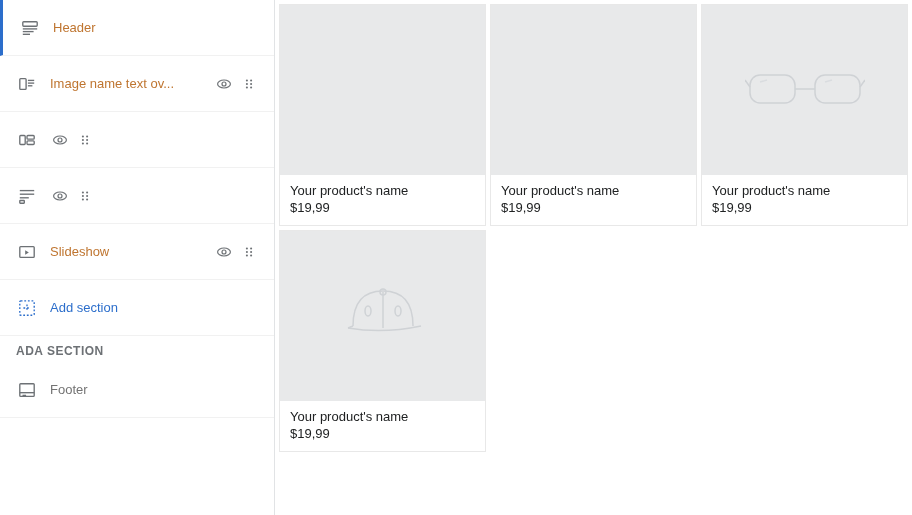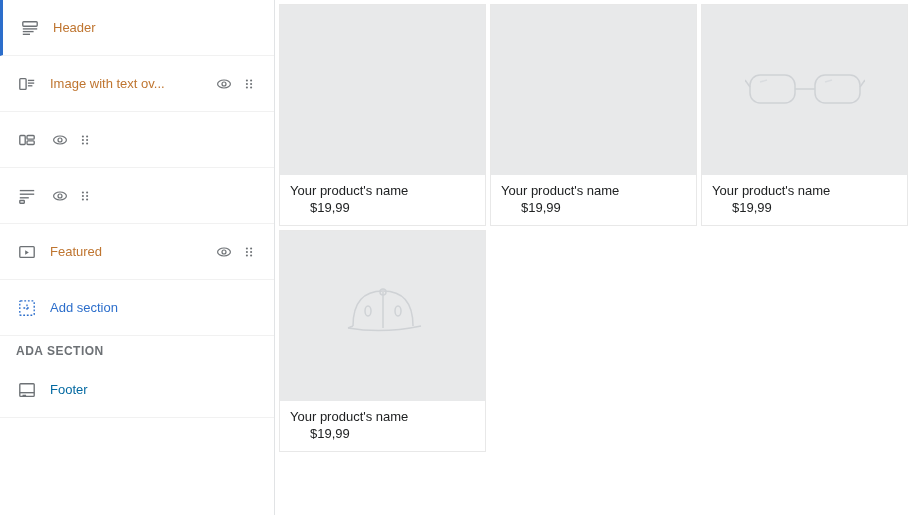--- a/index.html
+++ b/index.html
@@ -40,21 +40,21 @@
       justify-content: center;
       color: #6d7175;
     }
 
     .sidebar-item-label {
       flex: 1;
       font-size: 13px;
       color: #bf7530;
     }
     .sidebar-item-label.grey {
-      color: #0369a1;
+      color: #737373;
     }
 
     .sidebar-item-actions {
       display: flex;
       align-items: center;
       gap: 6px;
     }
 
     .icon-btn {
       background: none;
@@ -123,21 +123,20 @@
     .product-name {
       font-size: 13px;
       color: #202223;
       font-weight: 500;
     }
 
     .product-price {
       font-size: 13px;
       color: #202223;
       margin-top: 2px;
-      margin-left: 20px;
     }
 
     
     .placeholder-glasses svg,
     .placeholder-hat svg {
       opacity: 0.4;
     }
   </style>
 </head>
 <body>
@@ -158,21 +157,21 @@
 
   <div class="sidebar-item">
     <span class="sidebar-item-icon">
       <svg width="18" height="18" viewBox="0 0 20 20" fill="none" stroke="#6d7175" stroke-width="1.5">
         <rect x="2" y="4" width="7" height="12" rx="1"></rect>
         <line x1="11" y1="6" x2="18" y2="6"></line>
         <line x1="11" y1="9" x2="18" y2="9"></line>
         <line x1="11" y1="12" x2="16" y2="12"></line>
       </svg>
     </span>
-    <span class="sidebar-item-label">Image with text ov...</span>
+    <span class="sidebar-item-label">Image name text ov...</span>
     <div class="sidebar-item-actions">
       <button class="icon-btn" title="Toggle visibility">
         <svg width="16" height="16" viewBox="0 0 20 20" fill="none" stroke="#6d7175" stroke-width="1.5">
           <ellipse cx="10" cy="10" rx="8" ry="5"></ellipse>
           <circle cx="10" cy="10" r="2.5"></circle>
         </svg>
       </button>
       <button class="icon-btn" title="Drag to reorder">
         <svg width="14" height="14" viewBox="0 0 20 20" fill="#6d7175">
           <circle cx="7" cy="5" r="1.5"></circle>
@@ -243,21 +242,21 @@
     </div>
   </div>
 
   <div class="sidebar-item">
     <span class="sidebar-item-icon">
       <svg width="18" height="18" viewBox="0 0 20 20" fill="none" stroke="#6d7175" stroke-width="1.5">
         <rect x="2" y="4" width="16" height="12" rx="1"></rect>
         <path d="M8 8 l4 2.5 -4 2.5z" fill="#6d7175" stroke="none"></path>
       </svg>
     </span>
-    <span class="sidebar-item-label">Featured</span>
+    <span class="sidebar-item-label">Slideshow</span>
     <div class="sidebar-item-actions">
       <button class="icon-btn">
         <svg width="16" height="16" viewBox="0 0 20 20" fill="none" stroke="#6d7175" stroke-width="1.5">
           <ellipse cx="10" cy="10" rx="8" ry="5"></ellipse>
           <circle cx="10" cy="10" r="2.5"></circle>
         </svg>
       </button>
       <button class="icon-btn">
         <svg width="14" height="14" viewBox="0 0 20 20" fill="#6d7175">
           <circle cx="7" cy="5" r="1.5"></circle>

